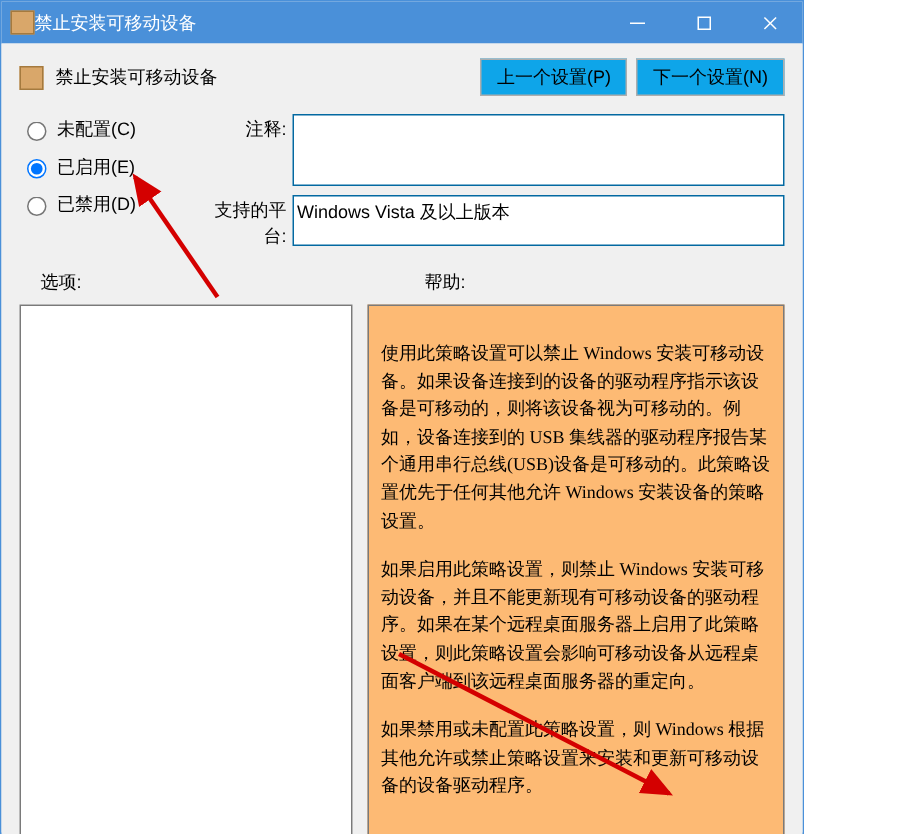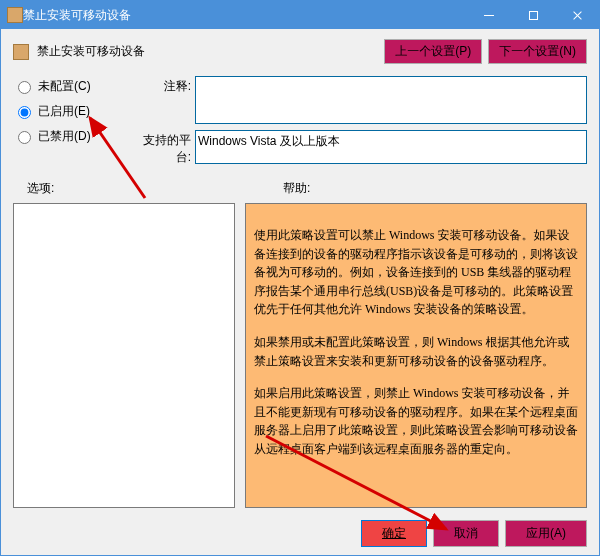--- a/index.html
+++ b/index.html
@@ -1,32 +1,32 @@
 <!DOCTYPE html>
 <html><head>
 <meta charset="utf-8">
 <style>
   * { box-sizing: border-box; }
   body { margin:0; font-family:"Microsoft YaHei","Segoe UI",sans-serif; font-size:12px; color:#000; background:#fff; }
-  .window { width:600px; height:556px; border:1px solid #4a90d9; display:flex; flex-direction:column; background:#f0f0f0; position:relative; }
+  .window { width:536px; height:556px; border:1px solid #4a90d9; display:flex; flex-direction:column; background:#f0f0f0; position:relative; }
   .titlebar { background:#4a90d9; color:#fff; height:28px; display:flex; align-items:center; padding:0 0 0 6px; }
   .titlebar .title { flex:1; font-size:12px; }
   .wbtn { width:44px; height:28px; display:flex; align-items:center; justify-content:center; color:#fff; }
   .ico-min { width:10px; height:1px; background:#fff; }
   .ico-max { width:9px; height:9px; border:1px solid #fff; }
   .ico-x { position:relative; width:11px; height:11px; }
   .ico-x::before,.ico-x::after { content:""; position:absolute; left:5px; top:0; width:1px; height:11px; background:#fff; }
   .ico-x::before { transform:rotate(45deg); }
   .ico-x::after { transform:rotate(-45deg); }
   .content { flex:1; padding:10px 12px 8px 12px; display:flex; flex-direction:column; gap:6px; background:#f0f0f0; }
   .hdr { display:flex; align-items:center; gap:8px; }
   .ico16 { width:16px; height:16px; background:#d9a76a; border:1px solid #a57a3e; }
   .hdr-title { flex:1; }
   .nav-btns { display:flex; gap:6px; }
-  .btn { background:#be185d; border:1px solid #adadad; padding:3px 10px; font-size:12px; font-family:inherit; cursor:pointer; }
+  .btn { background:#0ea5e9; border:1px solid #adadad; padding:3px 10px; font-size:12px; font-family:inherit; cursor:pointer; }
   .row2 { display:flex; gap:8px; margin-top:6px; }
   .radios { width:110px; display:flex; flex-direction:column; gap:8px; padding-top:2px; }
   label.radio { display:flex; align-items:flex-start; gap:4px; cursor:pointer; }
   .comment-plat { flex:1; display:flex; flex-direction:column; gap:6px; }
   .lblrow { display:flex; align-items:flex-start; gap:4px; }
   .lbl { width:60px; text-align:right; padding-top:2px; color:#000; }
   .txtarea { flex:1; min-height:48px; background:#fff; border:1px solid #0369a1; font-family:inherit; font-size:12px; padding:2px; resize:none; overflow-y:scroll; }
   .plat { min-height:26px; }
   .row3 { display:flex; gap:10px; margin-top:8px; }
   .lbl2 { font-size:12px;margin-left:14px; }
@@ -97,22 +97,22 @@
 
     <div class="row3">
       <div class="lbl2" style="width:232px">选项:</div>
       <div class="lbl2">帮助:</div>
     </div>
 
     <div class="row4">
       <div class="opt-box"></div>
       <div class="help-box">
         <p>使用此策略设置可以禁止 Windows 安装可移动设备。如果设备连接到的设备的驱动程序指示该设备是可移动的，则将该设备视为可移动的。例如，设备连接到的 USB 集线器的驱动程序报告某个通用串行总线(USB)设备是可移动的。此策略设置优先于任何其他允许 Windows 安装设备的策略设置。</p>
+        <p>如果启用此策略设置，则禁止 Windows 安装可移动设备，并且不能更新现有可移动设备的驱动程序。如果在某个远程桌面服务器上启用了此策略设置，则此策略设置会影响可移动设备从远程桌面客户端到该远程桌面服务器的重定向。</p>
         <p>如果禁用或未配置此策略设置，则 Windows 根据其他允许或禁止策略设置来安装和更新可移动设备的设备驱动程序。</p>
-        <p>如果启用此策略设置，则禁止 Windows 安装可移动设备，并且不能更新现有可移动设备的驱动程序。如果在某个远程桌面服务器上启用了此策略设置，则此策略设置会影响可移动设备从远程桌面客户端到该远程桌面服务器的重定向。</p>
       </div>
     </div>
 
     <div class="footer">
       <button class="btn primary">确定</button>
       <button class="btn">取消</button>
       <button class="btn">应用(A)</button>
     </div>
   </div>
 

